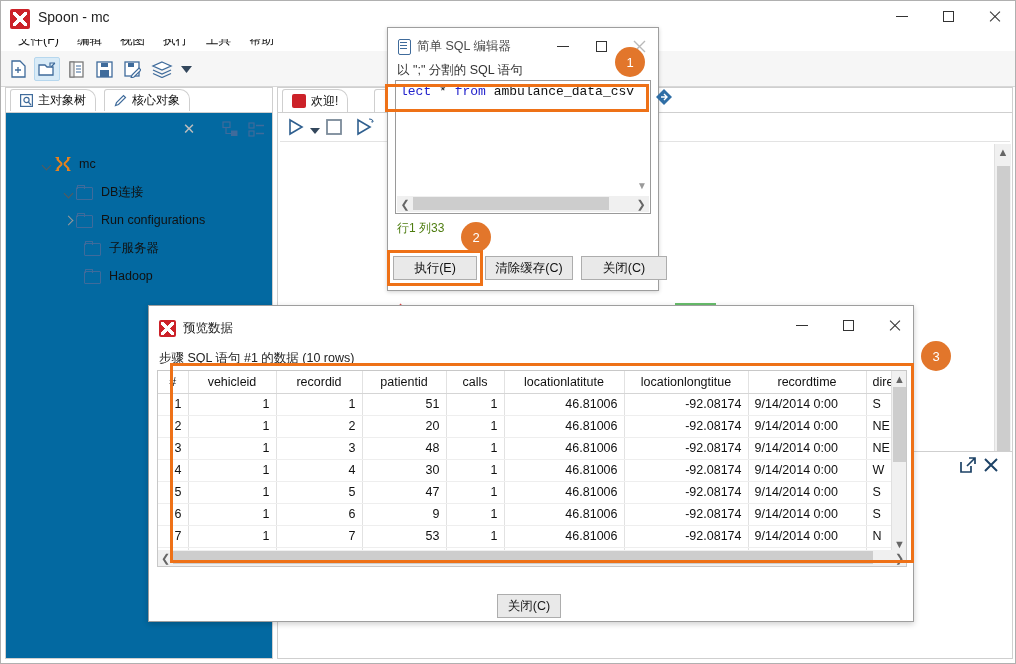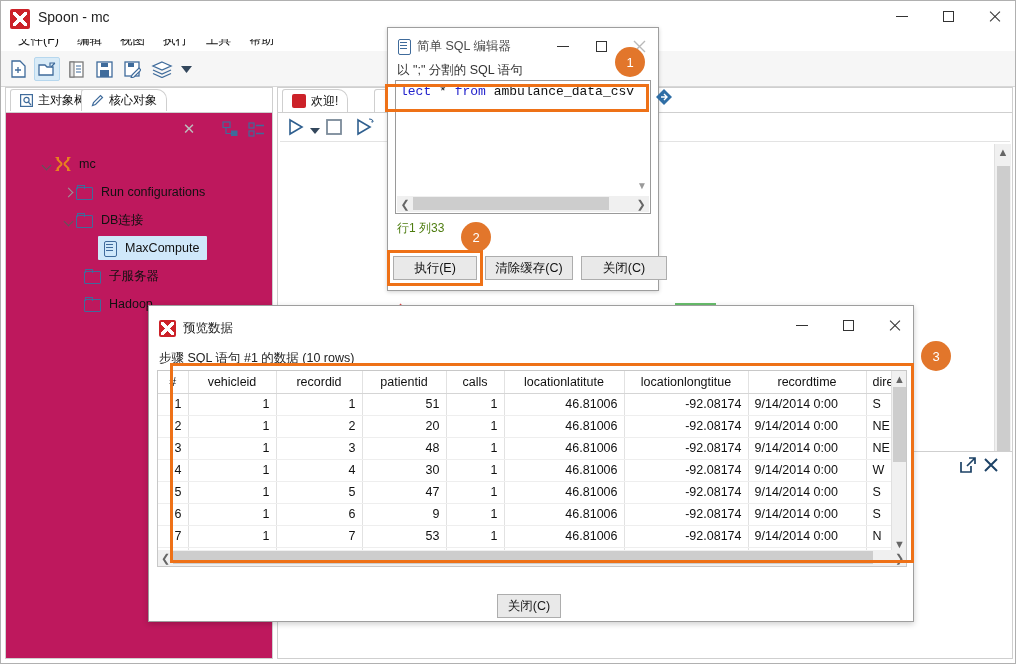--- a/index.html
+++ b/index.html
@@ -34,27 +34,27 @@
   #menubar{left:0;top:28px;height:22px;width:1014px;display:flex;align-items:center;padding-left:8px;box-sizing:border-box;}
   .menu-item{padding:2px 9px;font-size:12.5px;color:#111;}
 
   
   #toolbar{left:0;top:50px;width:1014px;height:36px;background:#f6f6f6;border-bottom:1px solid #d7d7d7;box-sizing:border-box;}
   .tb{top:6px;width:26px;height:24px;display:flex;align-items:center;justify-content:center;}
   .tbhl{background:#d9ebf7;border:1px solid #b6d7ee;box-sizing:border-box;border-radius:2px;}
   #connect-btn{right:18px;top:58px;font-size:13px;color:#111;}
 
   
-  #left-panel{left:4px;top:86px;width:268px;height:572px;background:#be185d;border:1px solid #cfcfcf;box-sizing:border-box;}
+  #left-panel{left:4px;top:86px;width:268px;height:572px;background:#0369a1;border:1px solid #cfcfcf;box-sizing:border-box;}
   #tabstrip{left:0;top:0;width:266px;height:24px;background:#fff;border-bottom:1px solid #cfcfcf;}
   .ltab{top:1px;height:22px;display:flex;align-items:center;gap:5px;padding:0 9px;box-sizing:border-box;
         font-size:12px;color:#111;border:1px solid #cfcfcf;border-bottom:none;background:#fff;
         border-radius:3px 10px 0 0;}
   #ltab-0{left:4px;}
-  #ltab-1{left:75px;}
+  #ltab-1{left:98px;}
   #searchrow{left:6px;top:30px;width:256px;height:26px;}
   #search-input{position:absolute;left:6px;top:0;width:152px;height:22px;border:1px solid #9a9a9a;box-sizing:border-box;
      font-family:inherit;font-size:12px;padding:0 5px;color:#555;background:#fff;}
   #clear-x{left:168px;top:2px;width:18px;height:18px;color:#bdbdbd;font-size:15px;display:flex;align-items:center;justify-content:center;}
   #tree-ico-1{left:210px;top:3px;}
   #tree-ico-2{left:236px;top:3px;}
 
   #tree{left:4px;top:62px;width:258px;height:500px;}
   .trow{position:relative;height:28px;display:flex;align-items:center;font-size:12.5px;color:#111;}
   .tw{width:14px;height:14px;display:inline-block;position:relative;flex:0 0 14px;}
@@ -273,38 +273,31 @@
               <path d="M1 1h4v4z" fill="#e8821e"></path>
               <path d="M17 1h-4v4z" fill="#e8821e"></path>
               <path d="M1 15h4v-4z" fill="#e8821e"></path>
               <path d="M17 15h-4v-4z" fill="#e8821e"></path>
             </svg>
         </span>
         <span>mc</span>
       </div>
 
       <div class="trow" style="padding-left:52px">
+        <span class="tw chev-d"></span>
+        <span class="folder"></span>
+        <span>DB连接</span>
+      </div>
+
+      <div class="trow" style="padding-left:52px">
         <span class="tw chev-r"></span>
         <span class="folder"></span>
         <span>Run configurations</span>
       </div>
 
-      <div class="trow" style="padding-left:52px">
-        <span class="tw chev-d"></span>
-        <span class="folder"></span>
-        <span>DB连接</span>
-      </div>
-
-      <div class="trow" style="padding-left:74px">
-        <span class="tw"></span>
-        <span class="sel" style="display:flex;align-items:center;height:24px;padding:0 8px 0 4px;border-radius:1px;">
-          <span class="dbicon"></span>
-          <span>MaxCompute</span>
-        </span>
-      </div>
 
 
       <div class="trow" style="padding-left:74px">
         <span class="folder"></span>
         <span>子服务器</span>
       </div>
 
       <div class="trow" style="padding-left:74px">
         <span class="folder"></span>
         <span>Hadoop</span>

